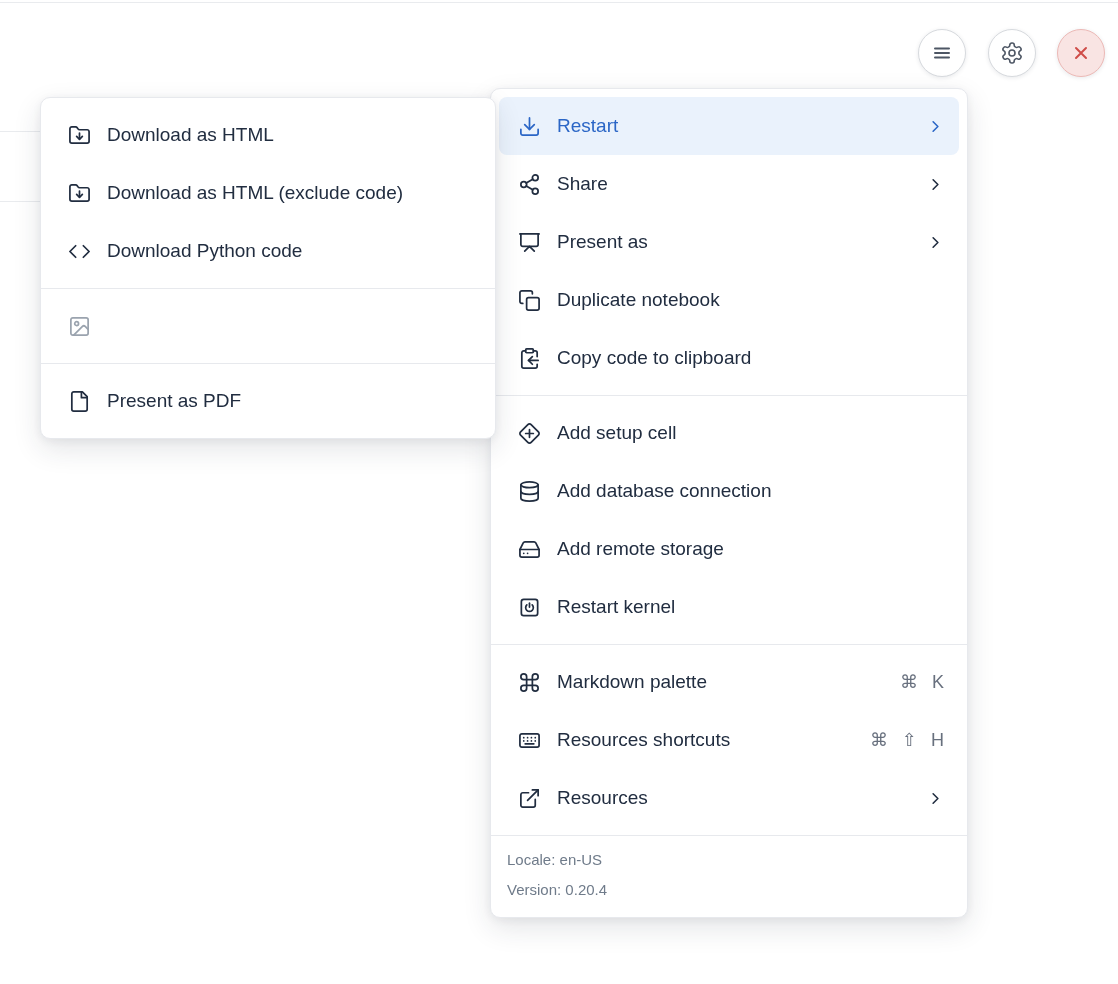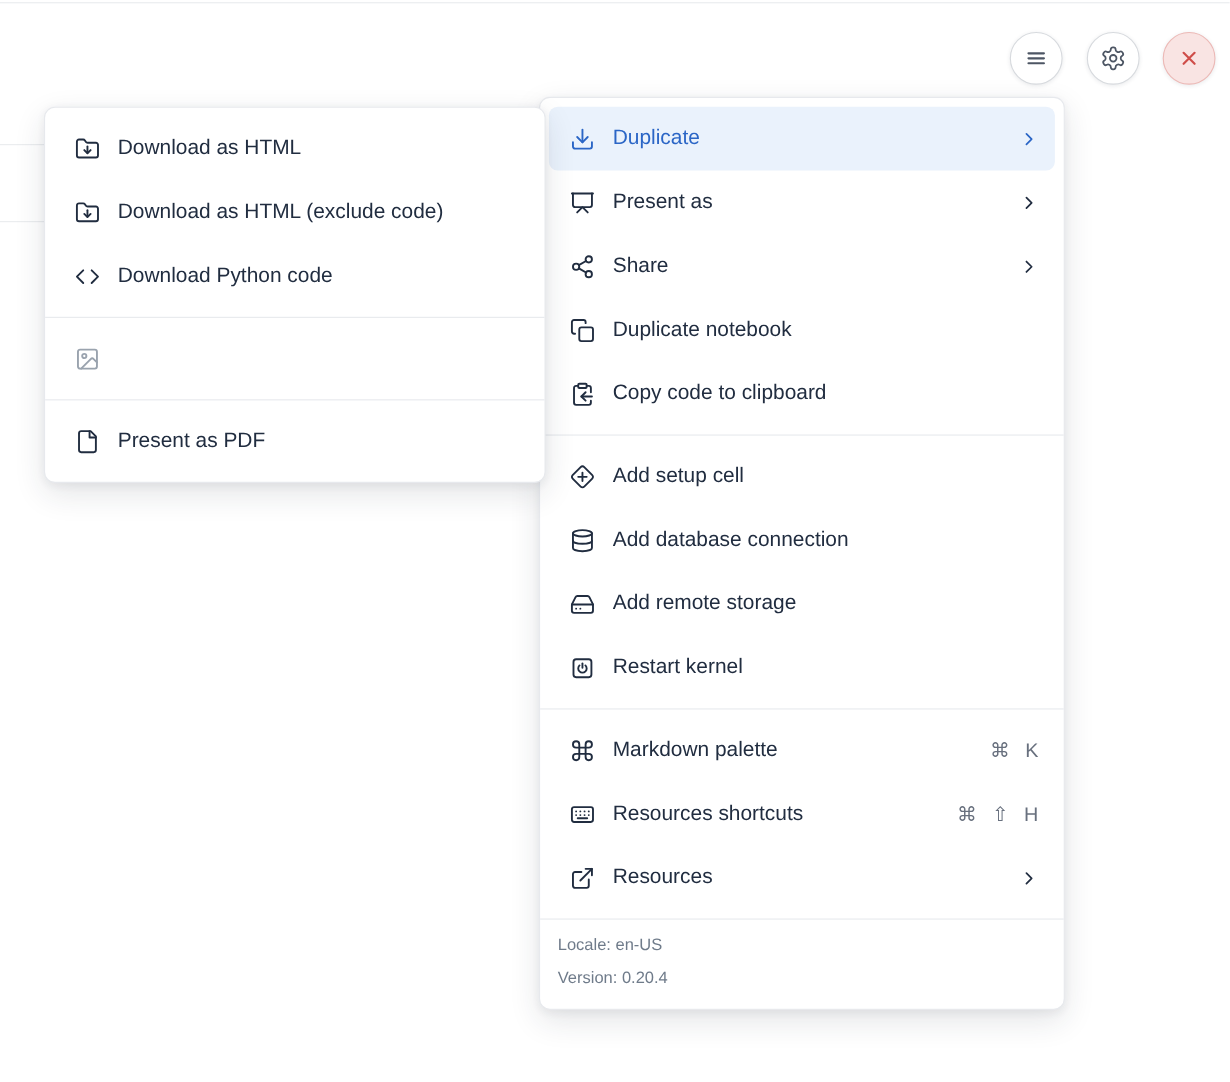--- a/index.html
+++ b/index.html
@@ -87,36 +87,21 @@
 <div class="panel main-menu">
   <div class="panel-body">
     <div class="mi active">
       <span class="ic">
           <svg class="stroked" viewBox="0 0 24 24">
             <path d="M21 15v4a2 2 0 0 1-2 2H5a2 2 0 0 1-2-2v-4"></path>
             <polyline points="7 10 12 15 17 10"></polyline>
             <line x1="12" y1="3" x2="12" y2="15"></line>
           </svg>
         </span>
-      <span class="lbl">Duplicate</span>
-      <span class="chev">
-          <svg class="stroked" viewBox="0 0 24 24" style="stroke-width:2">
-            <path d="m9 6 6 6-6 6"></path>
-          </svg>
-        </span>
-    </div>
-    <div class="mi">
-      <span class="ic">
-          <svg class="stroked" viewBox="0 0 24 24">
-            <path d="M2 3h20"></path>
-            <path d="M21 3v11a2 2 0 0 1-2 2H5a2 2 0 0 1-2-2V3"></path>
-            <path d="m7 21 5-5 5 5"></path>
-          </svg>
-        </span>
-      <span class="lbl">Present as</span>
+      <span class="lbl">Restart</span>
       <span class="chev">
           <svg class="stroked" viewBox="0 0 24 24" style="stroke-width:2">
             <path d="m9 6 6 6-6 6"></path>
           </svg>
         </span>
     </div>
     <div class="mi">
       <span class="ic">
           <svg class="stroked" viewBox="0 0 24 24">
             <circle cx="18" cy="5" r="3"></circle>
@@ -129,20 +114,35 @@
       <span class="lbl">Share</span>
       <span class="chev">
           <svg class="stroked" viewBox="0 0 24 24" style="stroke-width:2">
             <path d="m9 6 6 6-6 6"></path>
           </svg>
         </span>
     </div>
     <div class="mi">
       <span class="ic">
           <svg class="stroked" viewBox="0 0 24 24">
+            <path d="M2 3h20"></path>
+            <path d="M21 3v11a2 2 0 0 1-2 2H5a2 2 0 0 1-2-2V3"></path>
+            <path d="m7 21 5-5 5 5"></path>
+          </svg>
+        </span>
+      <span class="lbl">Present as</span>
+      <span class="chev">
+          <svg class="stroked" viewBox="0 0 24 24" style="stroke-width:2">
+            <path d="m9 6 6 6-6 6"></path>
+          </svg>
+        </span>
+    </div>
+    <div class="mi">
+      <span class="ic">
+          <svg class="stroked" viewBox="0 0 24 24">
             <rect x="9" y="9" width="13" height="13" rx="2"></rect>
             <path d="M5 15H4a2 2 0 0 1-2-2V4a2 2 0 0 1 2-2h9a2 2 0 0 1 2 2v1"></path>
           </svg>
         </span>
       <span class="lbl">Duplicate notebook</span>
     </div>
     <div class="mi">
       <span class="ic">
           <svg class="stroked" viewBox="0 0 24 24">
             <rect x="8" y="2" width="8" height="4" rx="1"></rect>

